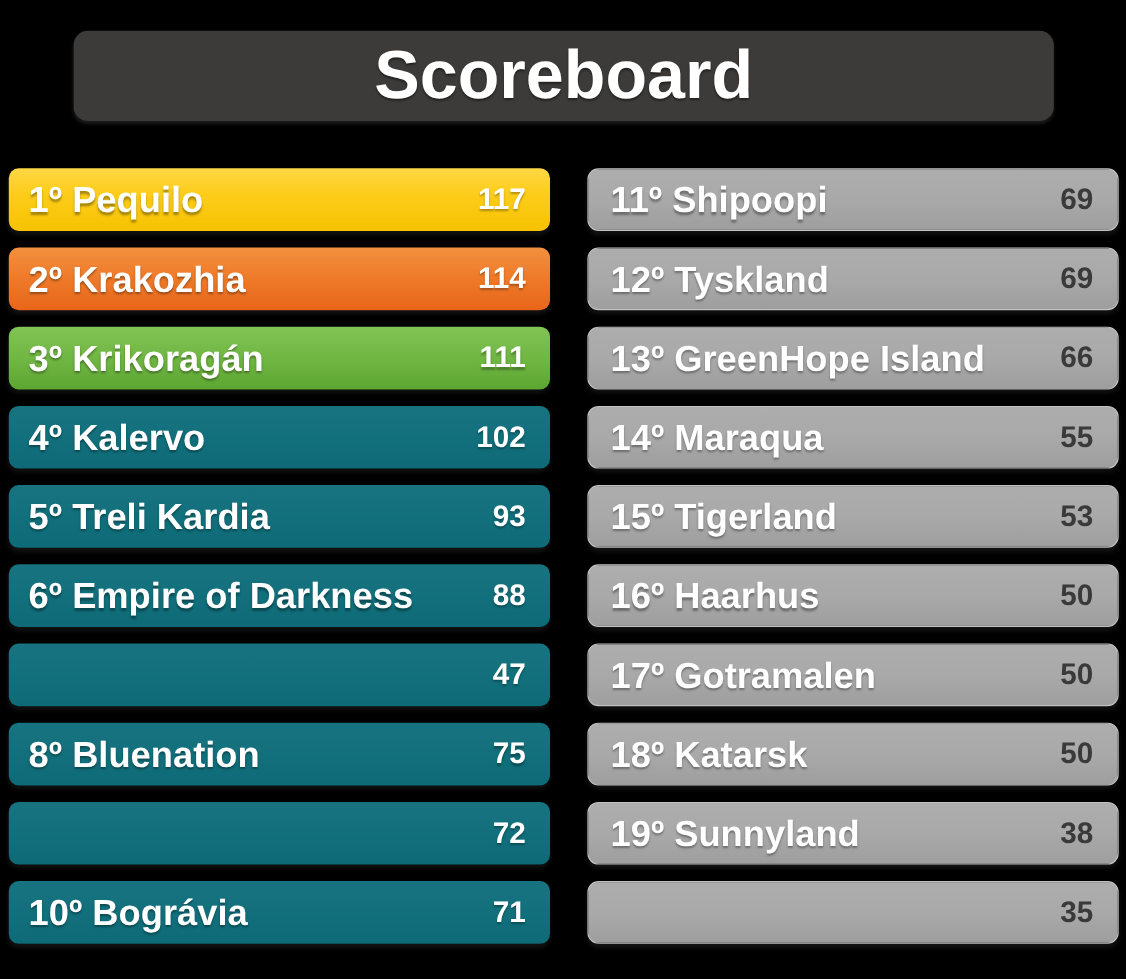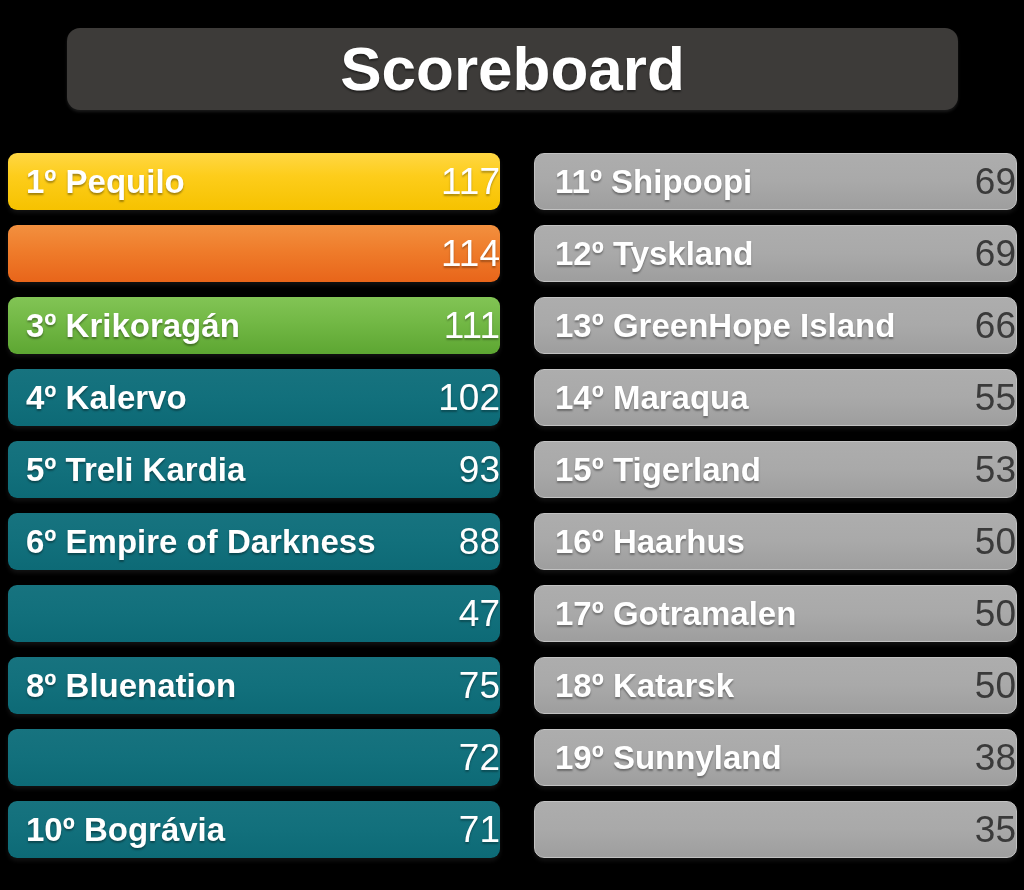--- a/index.html
+++ b/index.html
@@ -75,24 +75,25 @@
   }
   .row .name {
     font-size: 33px;
     font-weight: bold;
     line-height: 1;
     white-space: nowrap;
     flex: 0 1 auto;
     text-shadow: 0 2px 2px rgba(0,0,0,0.35);
   }
   .row .score {
-    font-size: 37px;
-    font-weight: normal;
+    font-size: 27px;
+    font-weight: bold;
     line-height: 1;
     margin-left: auto;
+    padding-right: 22px;
     white-space: nowrap;
     text-shadow: 0 2px 2px rgba(0,0,0,0.30);
   }
 
   
   .row.gold {
     background: linear-gradient(to bottom, #ffd744 0%, #fdcd1b 40%, #f6c200 100%);
   }
   .row.orange {
     background: linear-gradient(to bottom, #f2903f 0%, #ef7c2b 45%, #e8651a 100%);
@@ -129,20 +130,21 @@
     <div class="title-text">Scoreboard</div>
   </div>
 
   <div class="columns">
     <div class="column column-left">
         <div class="row gold">
           <span class="name">1º Pequilo</span>
           <span class="score">117</span>
         </div>
         <div class="row orange">
+          <span class="name">2º Krakozhia</span>
           <span class="score">114</span>
         </div>
         <div class="row green">
           <span class="name">3º Krikoragán</span>
           <span class="score">111</span>
         </div>
         <div class="row teal">
           <span class="name">4º Kalervo</span>
           <span class="score">102</span>
         </div>

